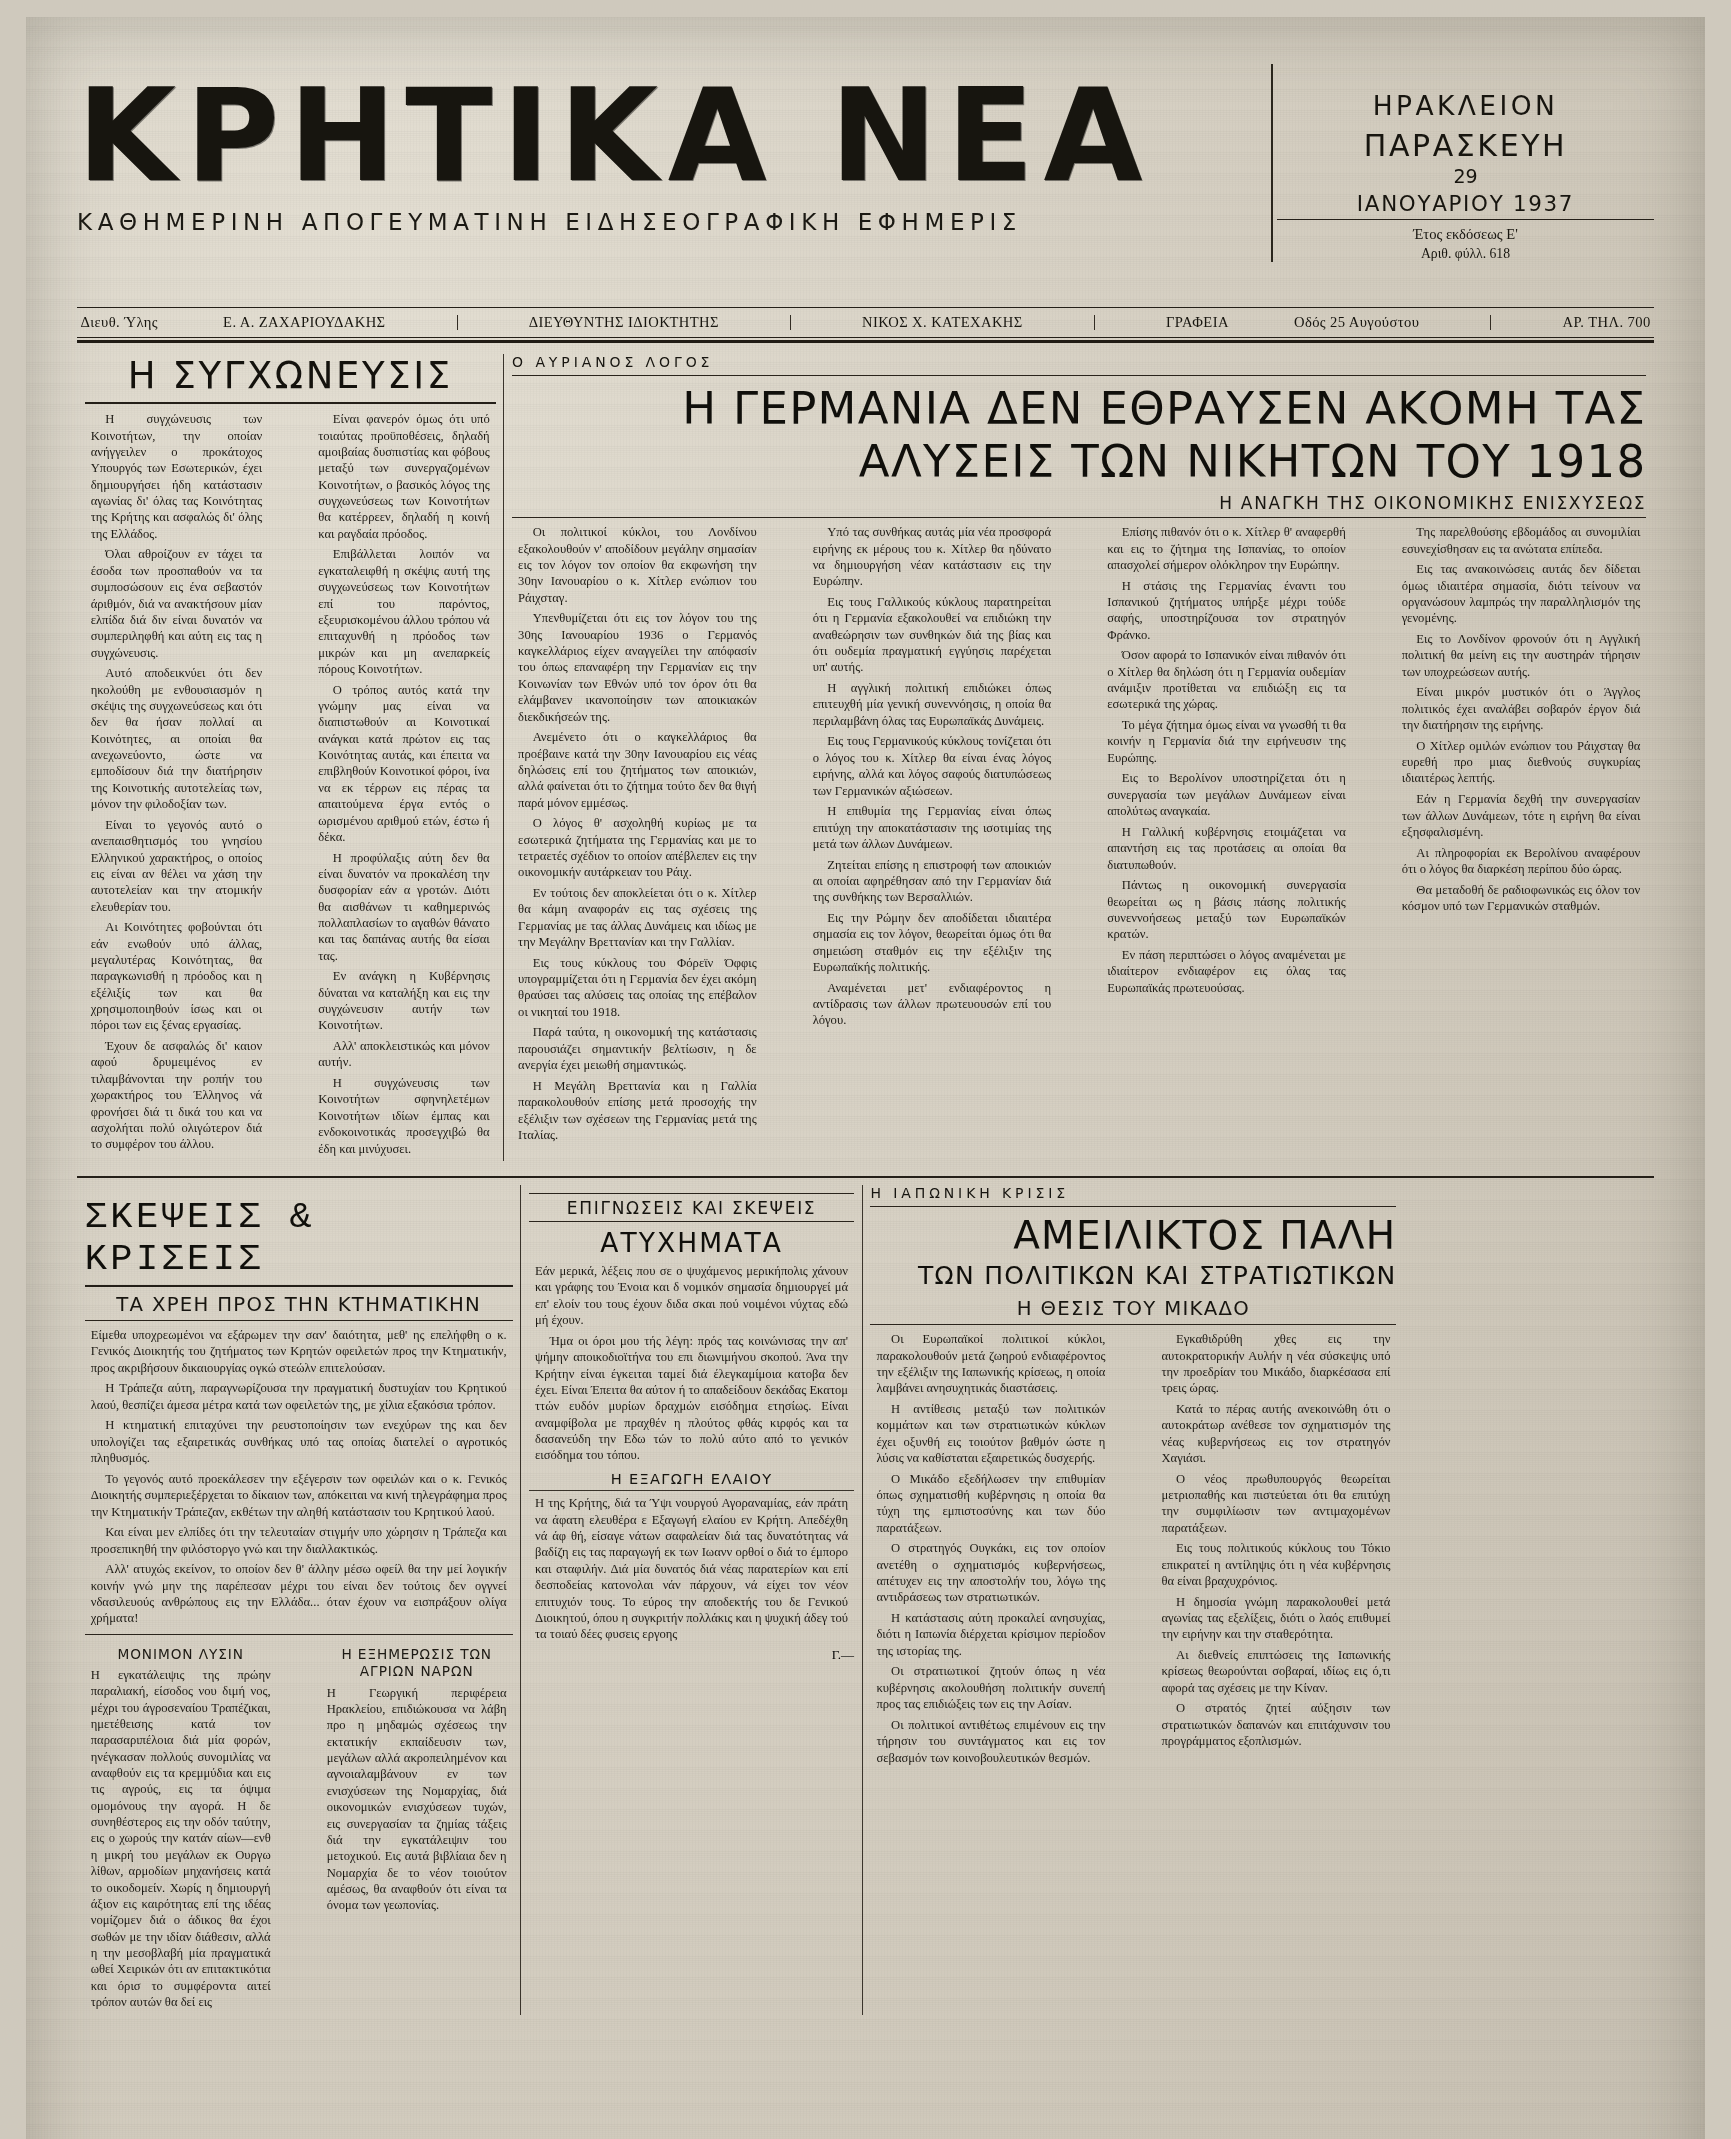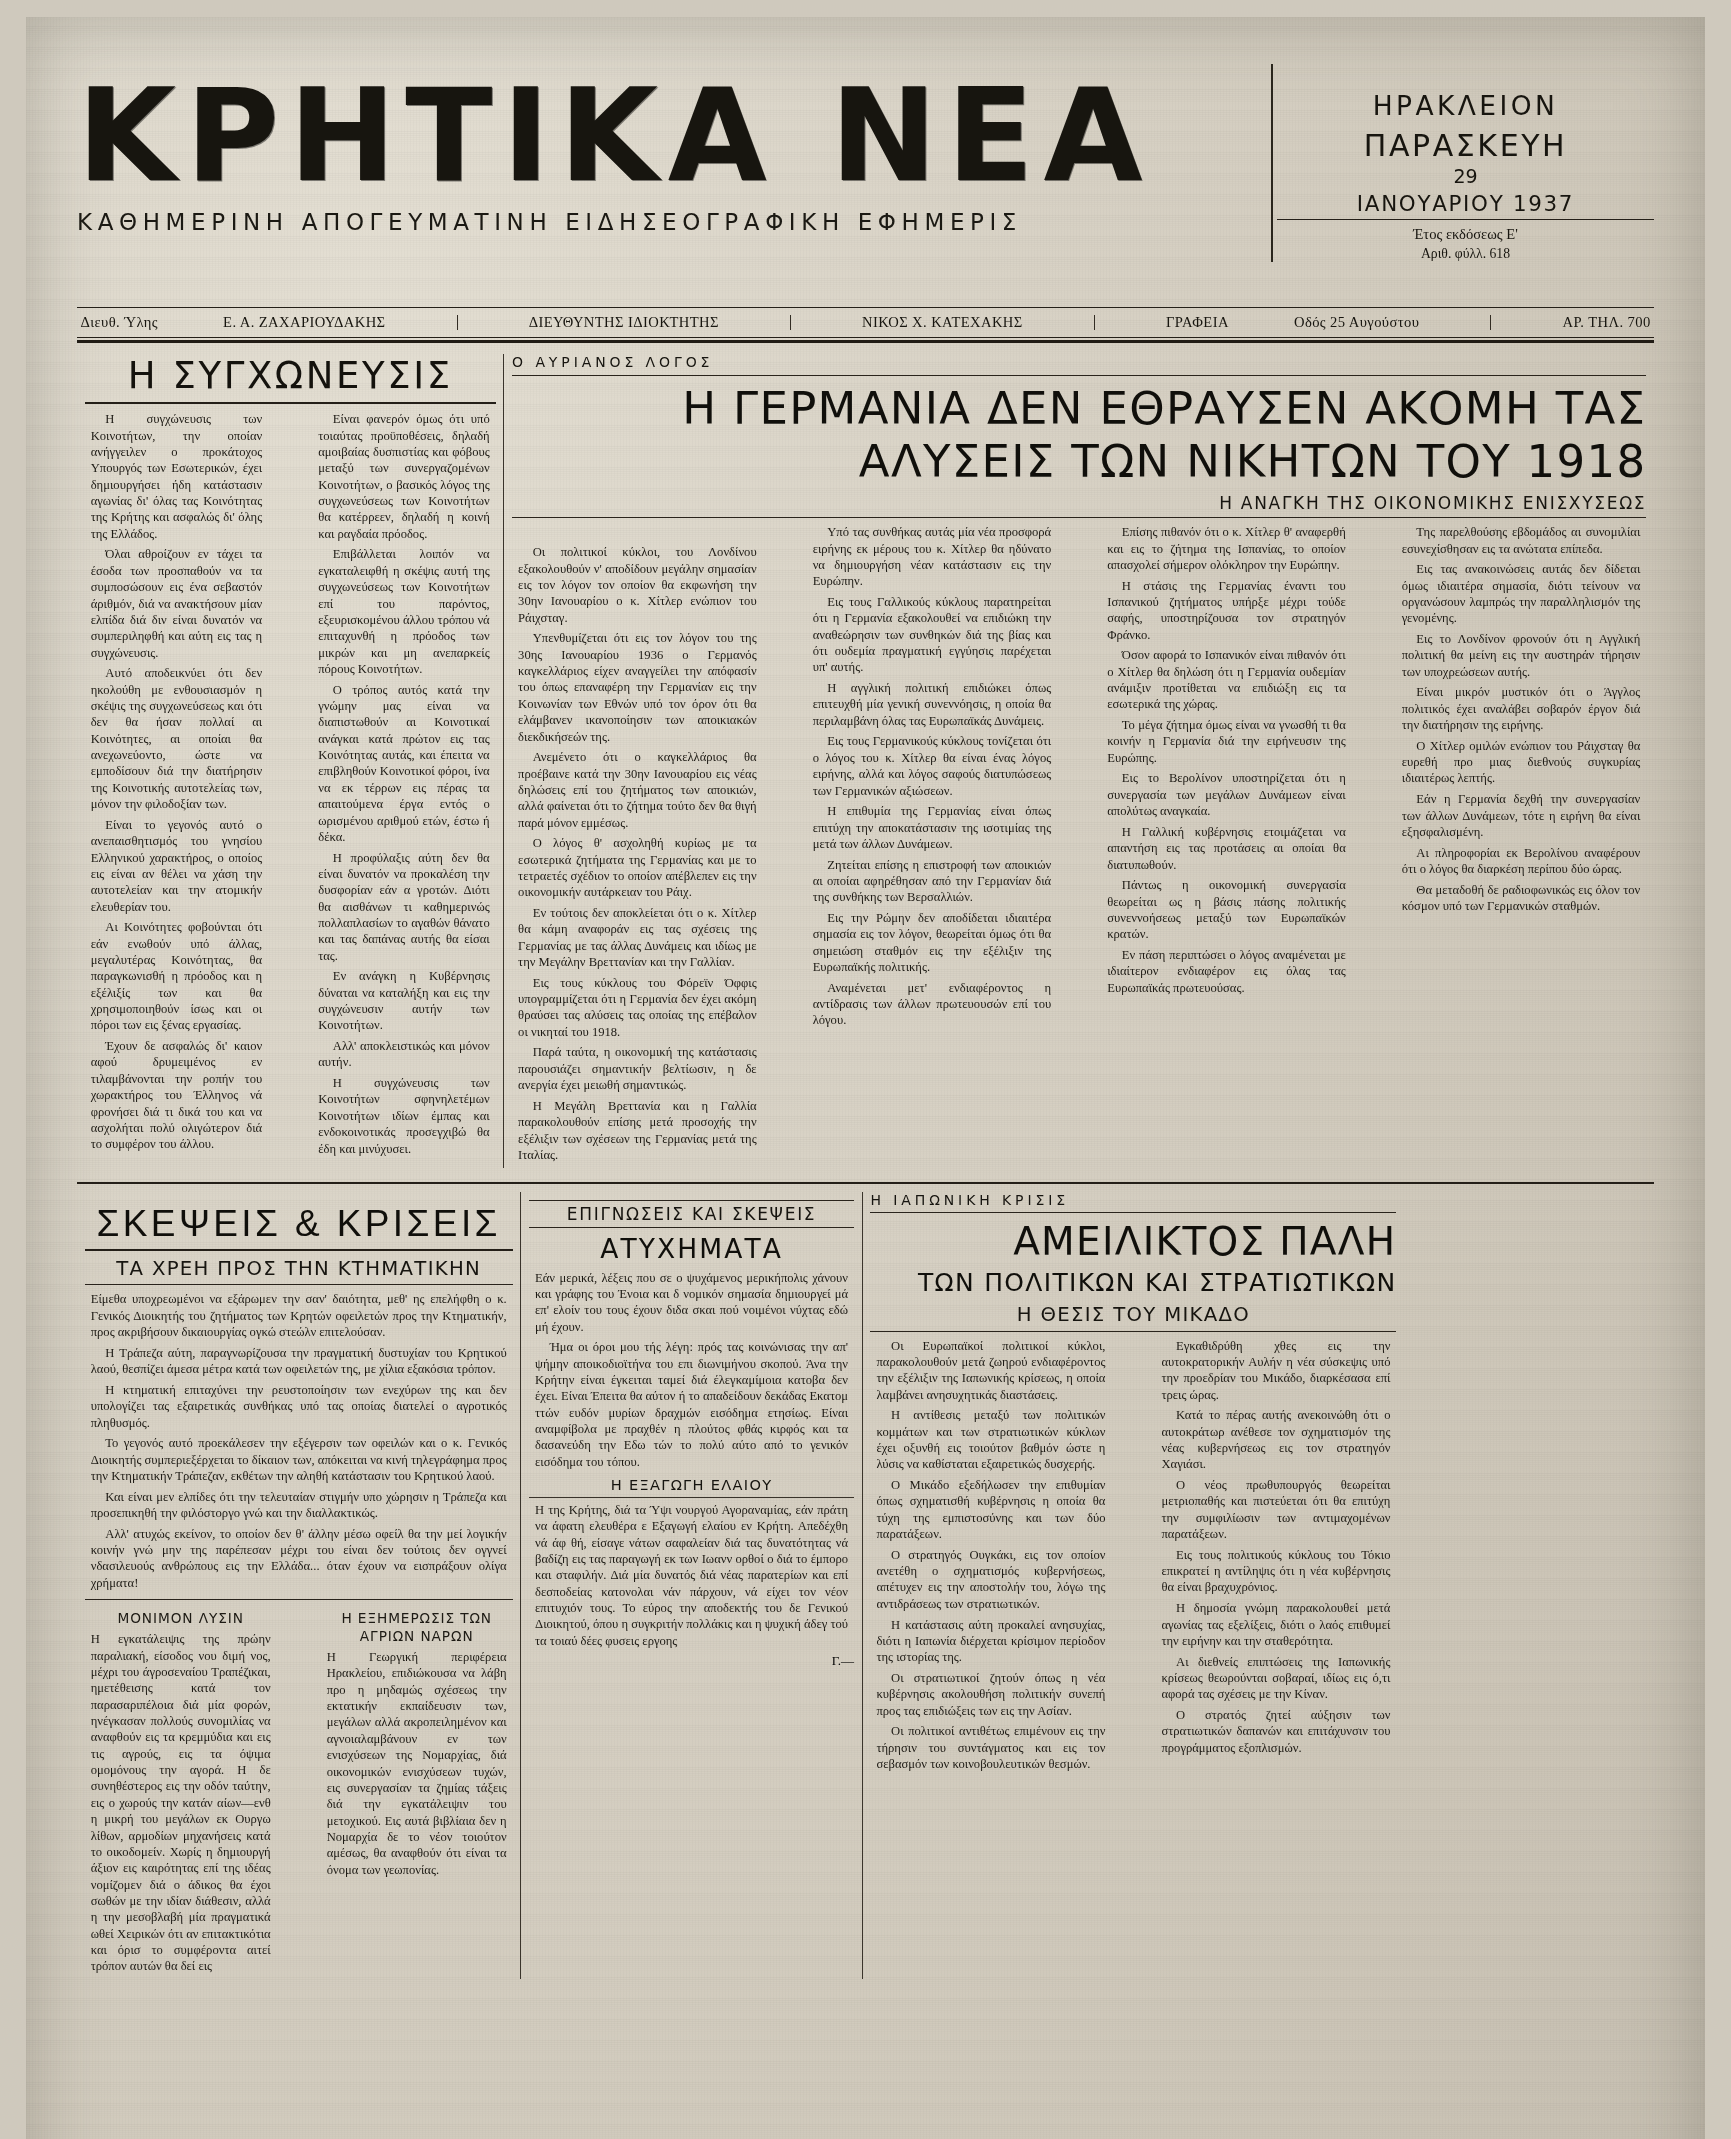--- a/index.html
+++ b/index.html
@@ -131,22 +131,22 @@
   .bcol p{margin:0 0 4.3px 0; text-indent:14.6px;}
   .bcol p.noind{text-indent:0;}
 
   .small-head{
     font-family:"DejaVu Sans", sans-serif;
     font-size:17px; letter-spacing:1.7px; color:#16140f;
     border-top:1.7px solid #2a241c; border-bottom:1.7px solid #2a241c;
     padding:3.4px 0; margin:7.7px 0 5.1px; text-align:center;
   }
   .sect-head-big{
-    font-family:Liberation Sans, sans-serif;
-    font-size:37px; letter-spacing:3.4px; color:#100f0b; text-align:center;
+    font-family:Liberation Mono, monospace;
+    font-size:37px; letter-spacing:3.4px; color:#100f0b; text-align:left;
     border-bottom:2.1px solid #241f18; padding-bottom:4.3px; margin:11px 0 6px;
   }
   .sect-sub{
     font-family:"DejaVu Sans", sans-serif;
     font-size:19.7px; letter-spacing:1.3px; color:#171510; text-align:center;
     margin:0 0 6px; border-bottom:1.7px solid #2a241c; padding-bottom:4.3px;
   }
   .sect-head-mid{
     font-family:"DejaVu Sans", sans-serif;
     font-size:26.5px; letter-spacing:2.1px; color:#100f0b; text-align:center;
@@ -224,21 +224,21 @@
               <p>Η συγχώνευσις των Κοινοτήτων σφηνηλετέμων Κοινοτήτων ιδίων έμπας και ενδοκοινοτικάς προσεγχιβώ θα έδη και μινύχυσει.</p>
             </div>
           </div>
         </div>
 
         <div class="col c2 vsep">
           <div class="kicker">Ο ΑΥΡΙΑΝΟΣ ΛΟΓΟΣ</div>
           <div class="hl-main">Η ΓΕΡΜΑΝΙΑ ΔΕΝ ΕΘΡΑΥΣΕΝ ΑΚΟΜΗ ΤΑΣ ΑΛΥΣΕΙΣ ΤΩΝ ΝΙΚΗΤΩΝ ΤΟΥ 1918</div>
           <div class="hl-sub">Η ΑΝΑΓΚΗ ΤΗΣ ΟΙΚΟΝΟΜΙΚΗΣ ΕΝΙΣΧΥΣΕΩΣ</div>
           <div class="body-cols">
-            <div class="bcol" style="width:25%;margin-top:20px;">
+            <div class="bcol" style="width:25%;">
               <p>Οι πολιτικοί κύκλοι, του Λονδίνου εξακολουθούν ν' αποδίδουν μεγάλην σημασίαν εις τον λόγον τον οποίον θα εκφωνήση την 30ην Ιανουαρίου ο κ. Χίτλερ ενώπιον του Ράιχσταγ.</p>
               <p>Υπενθυμίζεται ότι εις τον λόγον του της 30ης Ιανουαρίου 1936 ο Γερμανός καγκελλάριος είχεν αναγγείλει την απόφασίν του όπως επαναφέρη την Γερμανίαν εις την Κοινωνίαν των Εθνών υπό τον όρον ότι θα ελάμβανεν ικανοποίησιν των αποικιακών διεκδικήσεών της.</p>
               <p>Ανεμένετο ότι ο καγκελλάριος θα προέβαινε κατά την 30ην Ιανουαρίου εις νέας δηλώσεις επί του ζητήματος των αποικιών, αλλά φαίνεται ότι το ζήτημα τούτο δεν θα θιγή παρά μόνον εμμέσως.</p>
               <p>Ο λόγος θ' ασχοληθή κυρίως με τα εσωτερικά ζητήματα της Γερμανίας και με το τετραετές σχέδιον το οποίον απέβλεπεν εις την οικονομικήν αυτάρκειαν του Ράιχ.</p>
               <p>Εν τούτοις δεν αποκλείεται ότι ο κ. Χίτλερ θα κάμη αναφοράν εις τας σχέσεις της Γερμανίας με τας άλλας Δυνάμεις και ιδίως με την Μεγάλην Βρεττανίαν και την Γαλλίαν.</p>
               <p>Εις τους κύκλους του Φόρεϊν Όφφις υπογραμμίζεται ότι η Γερμανία δεν έχει ακόμη θραύσει τας αλύσεις τας οποίας της επέβαλον οι νικηταί του 1918.</p>
               <p>Παρά ταύτα, η οικονομική της κατάστασις παρουσιάζει σημαντικήν βελτίωσιν, η δε ανεργία έχει μειωθή σημαντικώς.</p>
               <p>Η Μεγάλη Βρεττανία και η Γαλλία παρακολουθούν επίσης μετά προσοχής την εξέλιξιν των σχέσεων της Γερμανίας μετά της Ιταλίας.</p>
             </div>
             <div class="bcol" style="width:25%;">

